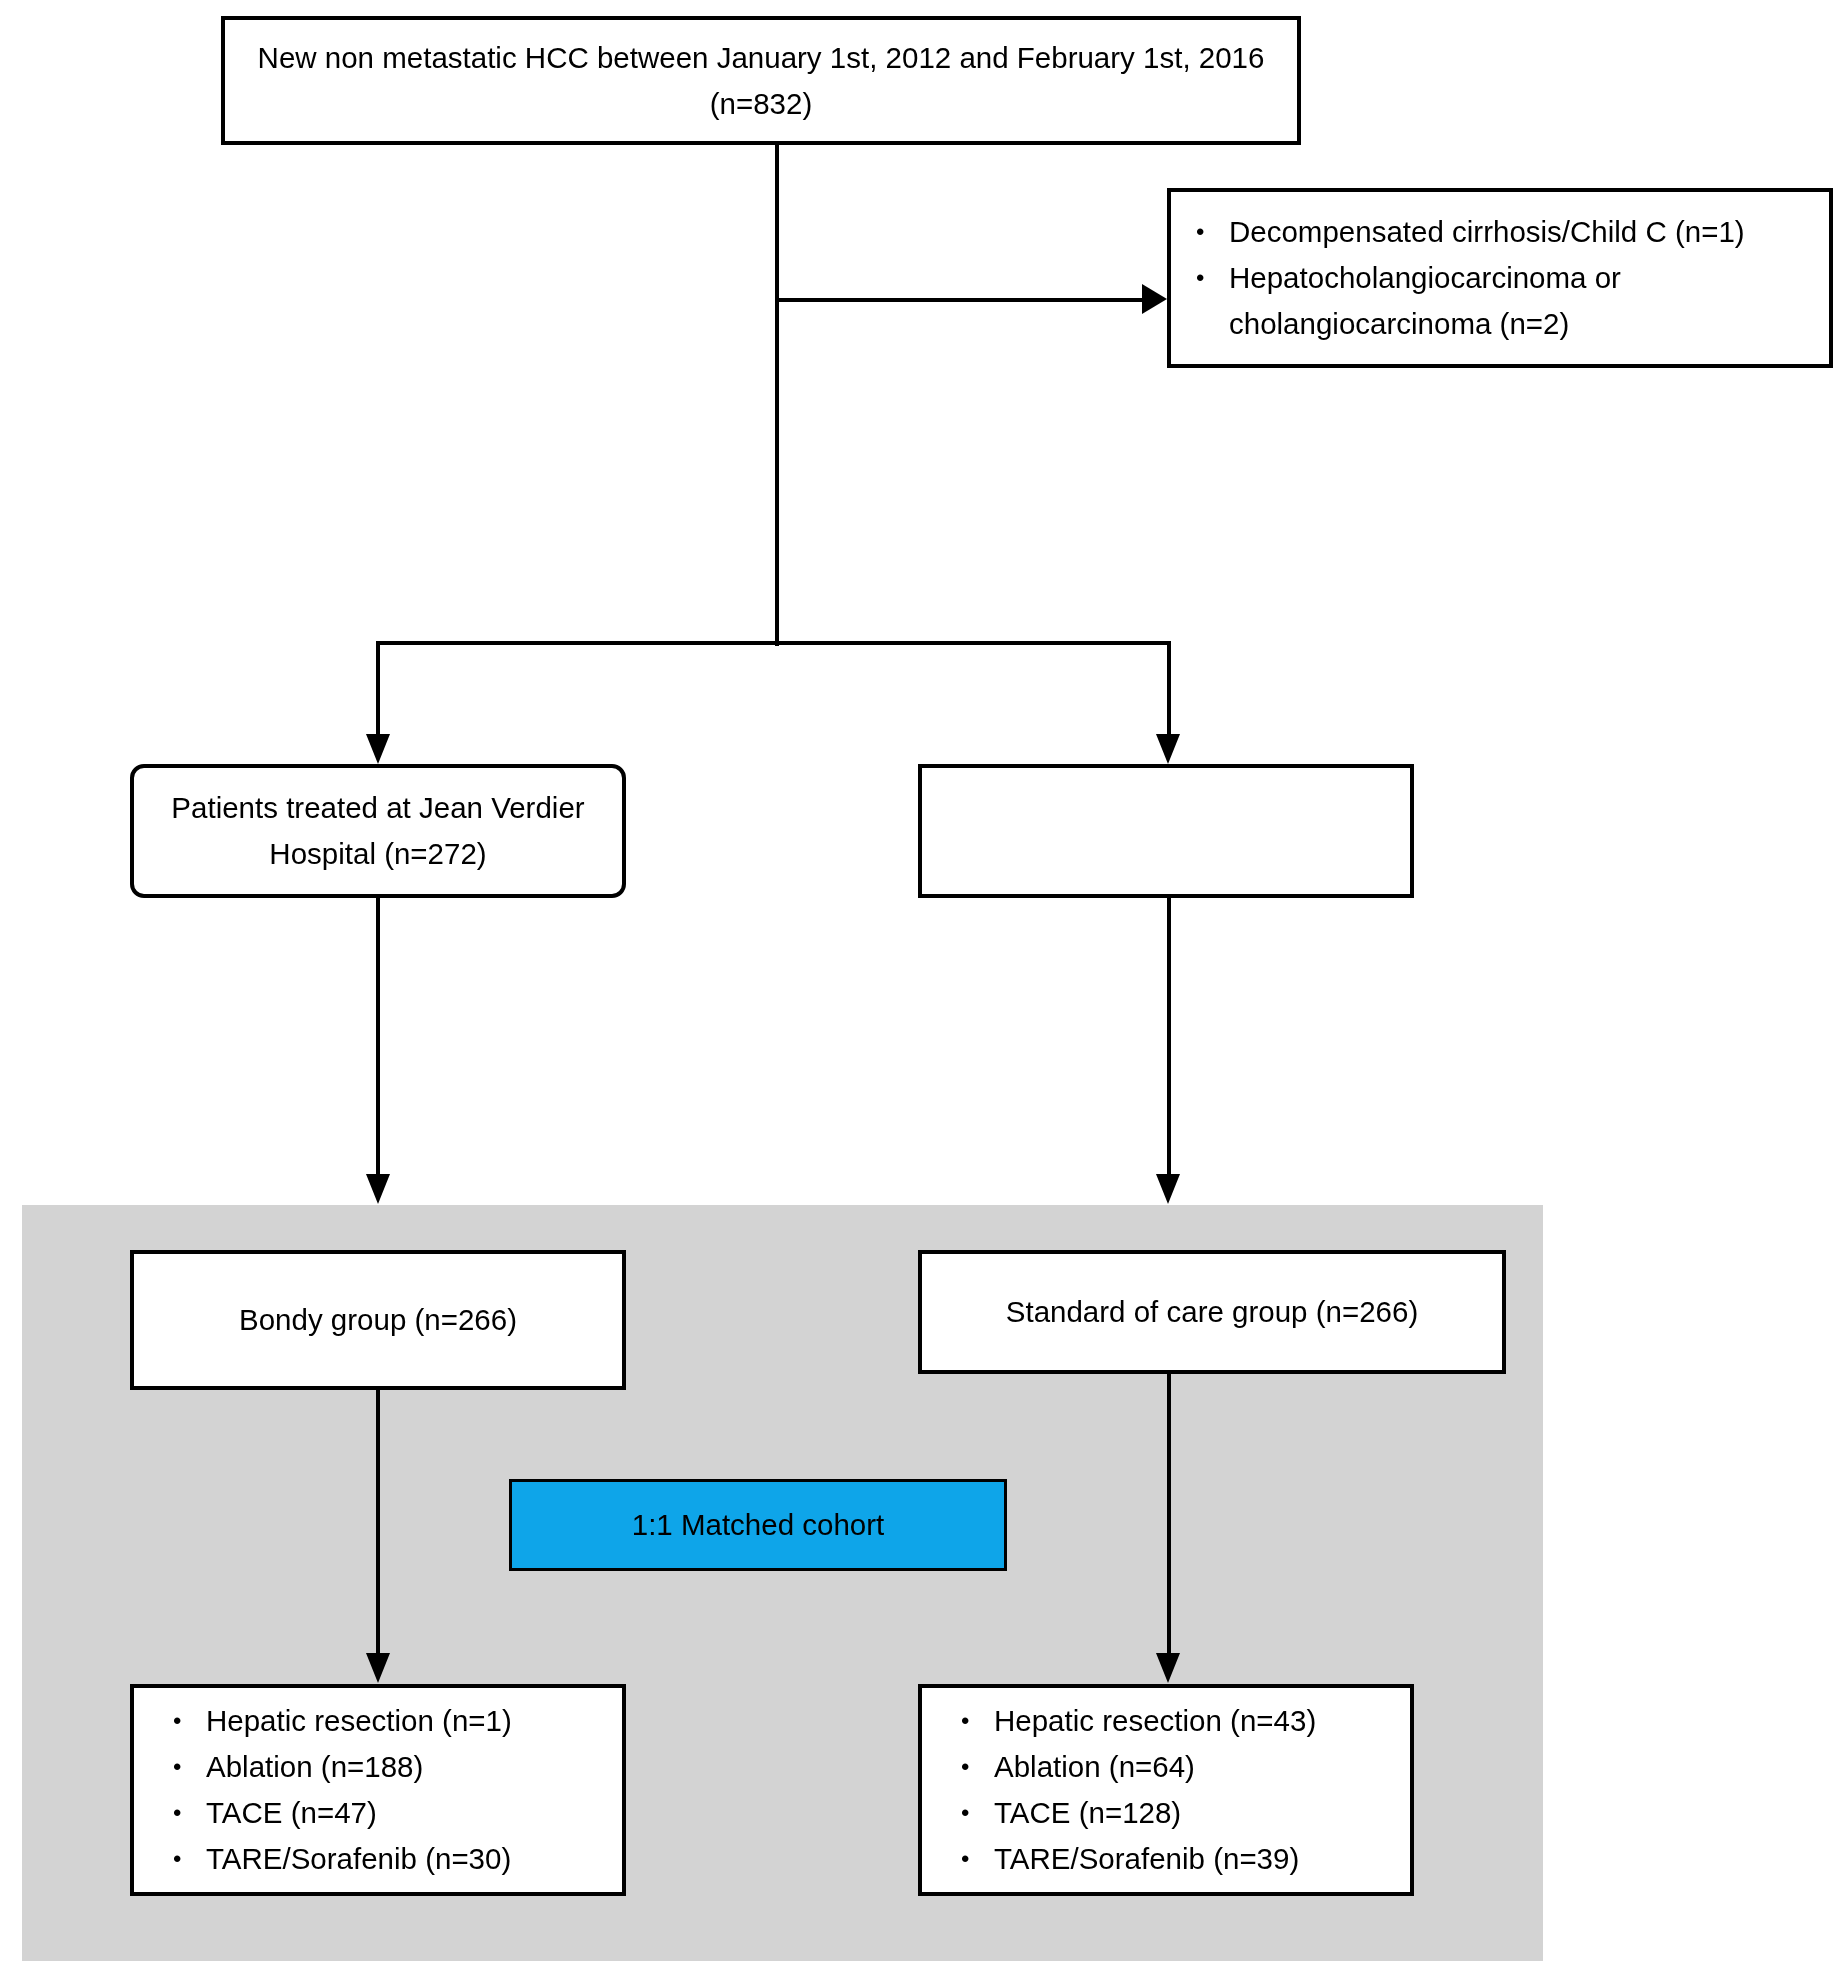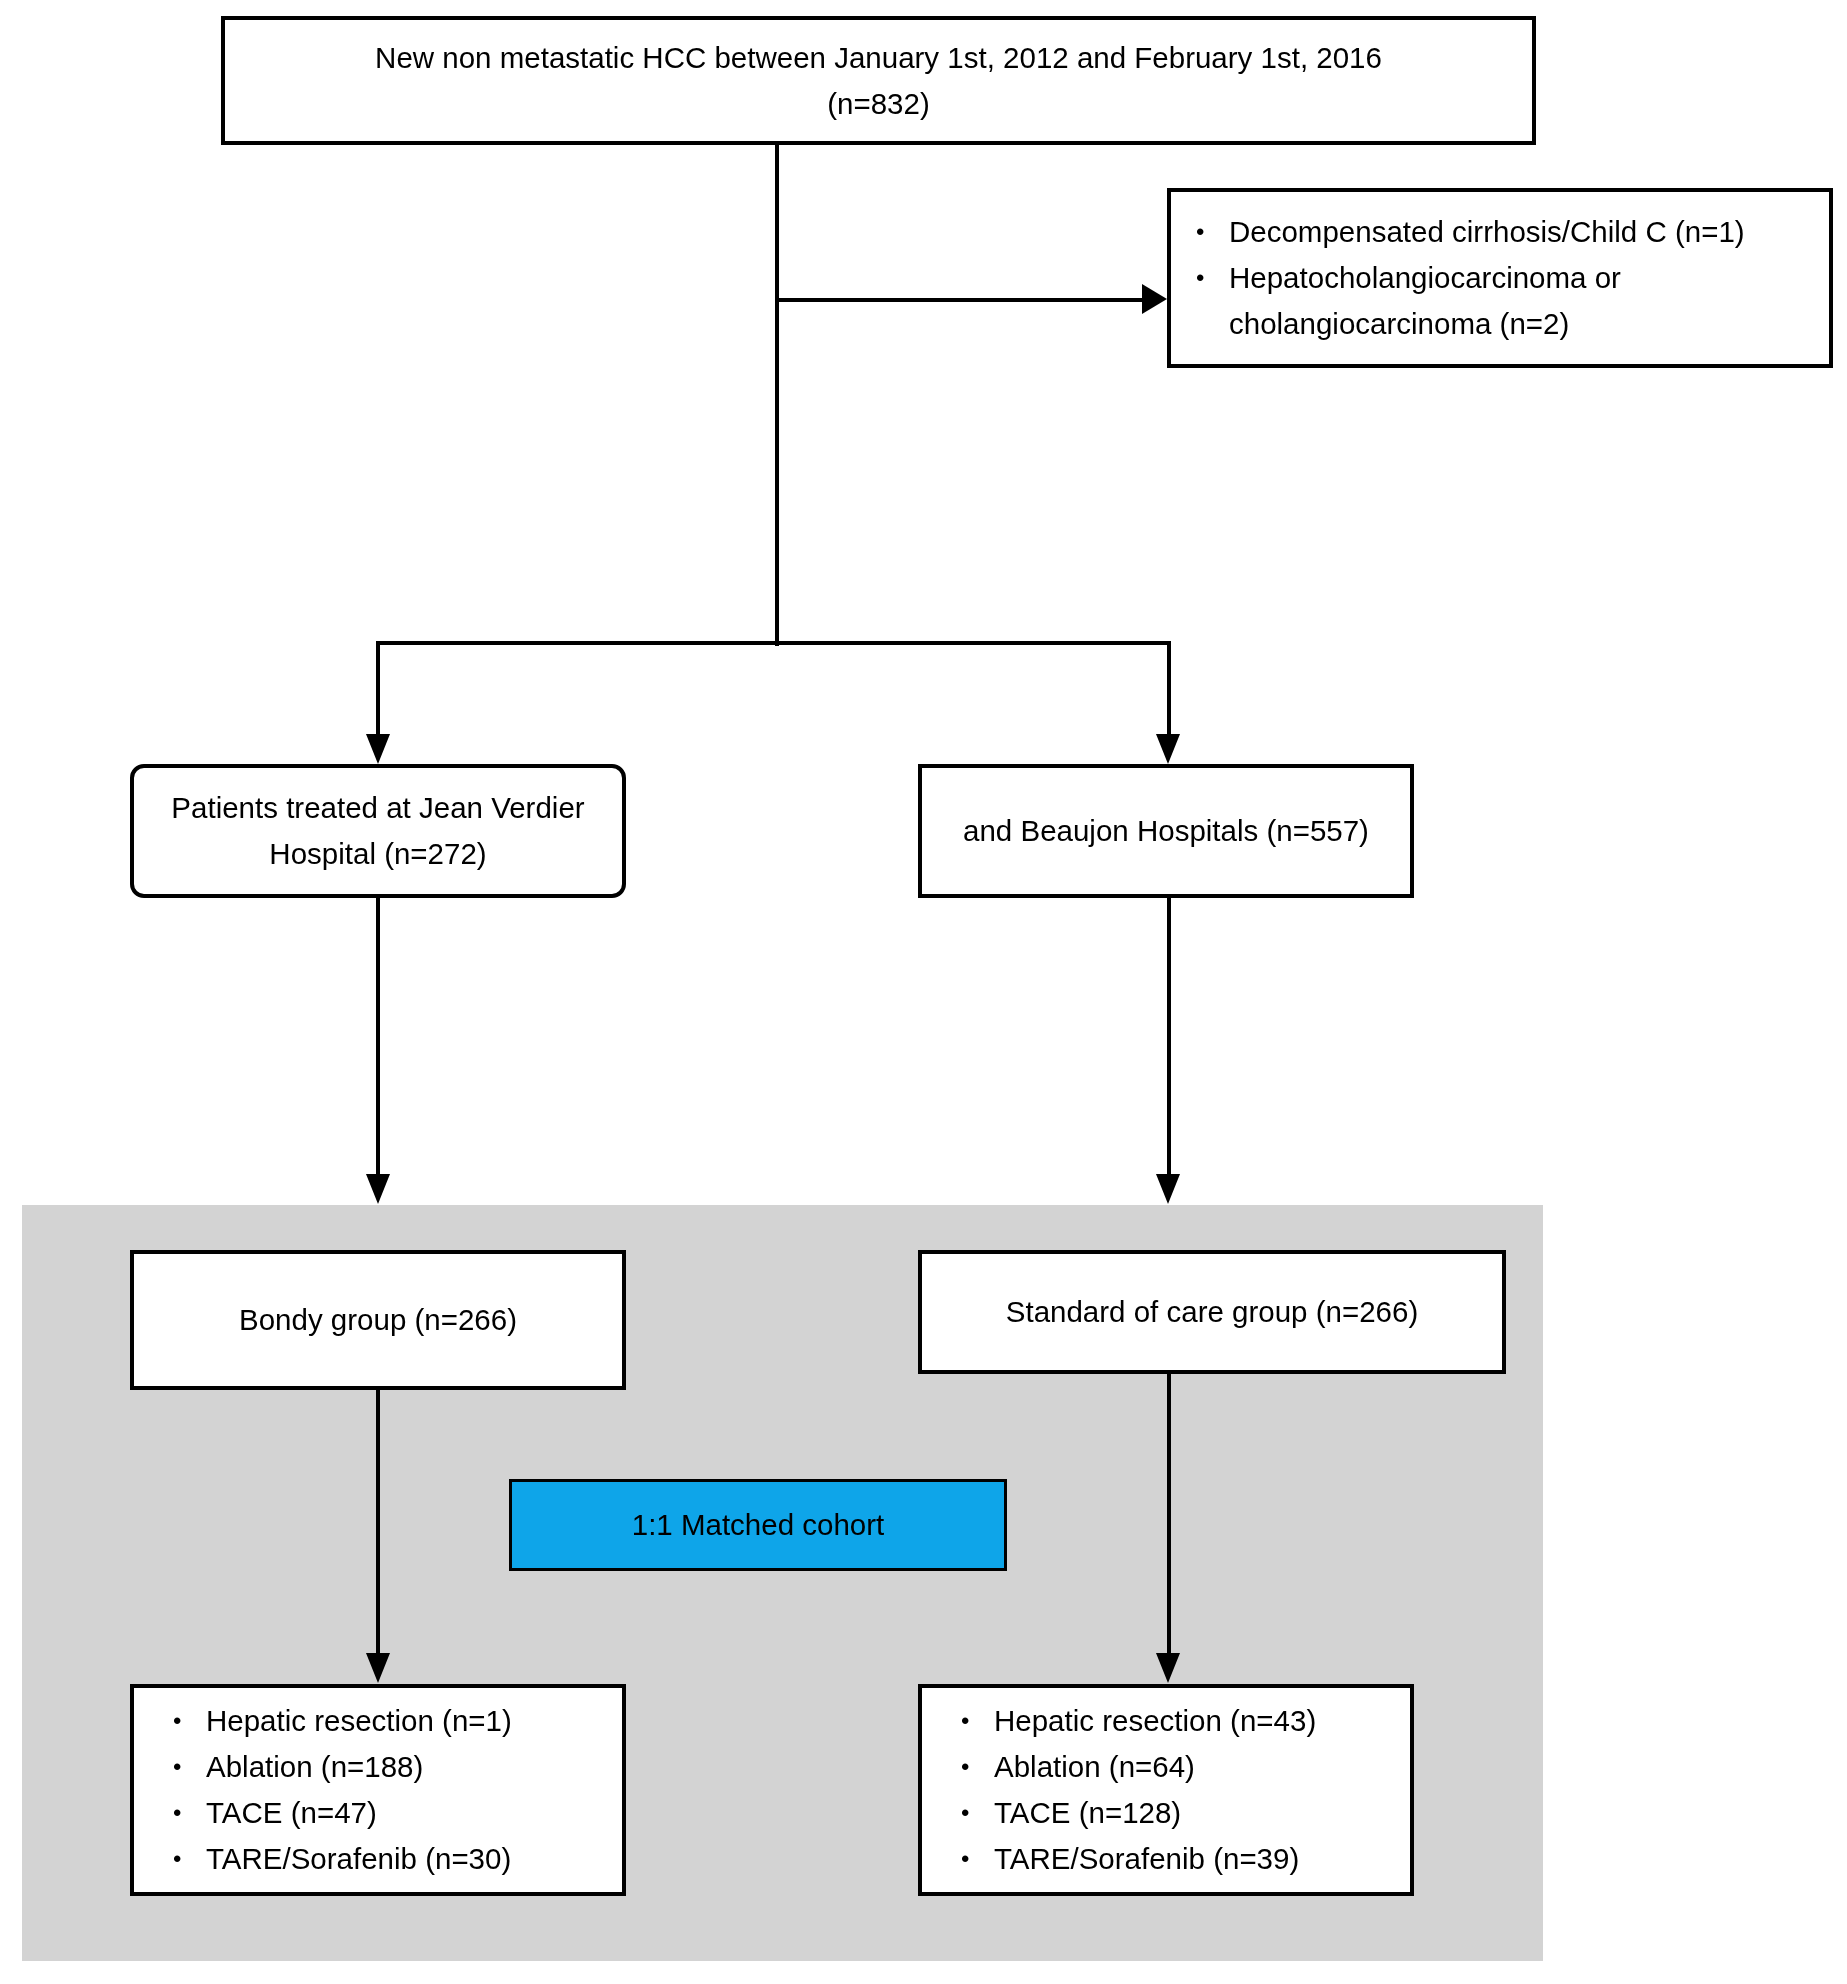--- a/index.html
+++ b/index.html
@@ -82,21 +82,21 @@
 
   <div class="connector" style="left:1167px; top:896px; width:4.1px; height:278px;"></div>
   <div class="arrow-down" style="left:1156px; top:1174px;"></div>
 
   <div class="connector" style="left:376px; top:1372px; width:4.1px; height:281px;"></div>
   <div class="arrow-down" style="left:366px; top:1653px;"></div>
 
   <div class="connector" style="left:1167px; top:1372px; width:4.1px; height:281px;"></div>
   <div class="arrow-down" style="left:1156px; top:1653px;"></div>
 
-  <div class="box centered" style="left:221px; top:16px; width:1315px; height:129px;">
+  <div class="box centered" style="left:221px; top:16px; width:1080px; height:129px;">
     <span class="line">New non metastatic HCC between January 1st, 2012 and February 1st, 2016</span>
     <span class="line">(n=832)</span>
   </div>
 
   <div class="box bullet-list" style="left:1167px; top:188px; width:666px; height:180px;">
     <div class="bullet-row">
       <span class="bullet-glyph">•</span>
       <span class="bullet-text">Decompensated cirrhosis/Child C (n=1)</span>
     </div>
     <div class="bullet-row">
@@ -104,21 +104,20 @@
       <span class="bullet-text">Hepatocholangiocarcinoma or cholangiocarcinoma (n=2)</span>
     </div>
   </div>
 
   <div class="box centered" style="left:130px; top:764px; width:496px; height:134px;border-radius:14px;">
     <span class="line">Patients treated at Jean Verdier</span>
     <span class="line">Hospital (n=272)</span>
   </div>
 
   <div class="box centered" style="left:918px; top:764px; width:496px; height:134px;">
-    <span class="line">and Beaujon Hospitals (n=557)</span>
   </div>
 
   <div class="box centered" style="left:130px; top:1250px; width:496px; height:140px;">
     <span class="line">Bondy group (n=266)</span>
   </div>
 
   <div class="box centered" style="left:918px; top:1250px; width:588px; height:124px;">
     <span class="line">Standard of care group (n=266)</span>
   </div>
 

